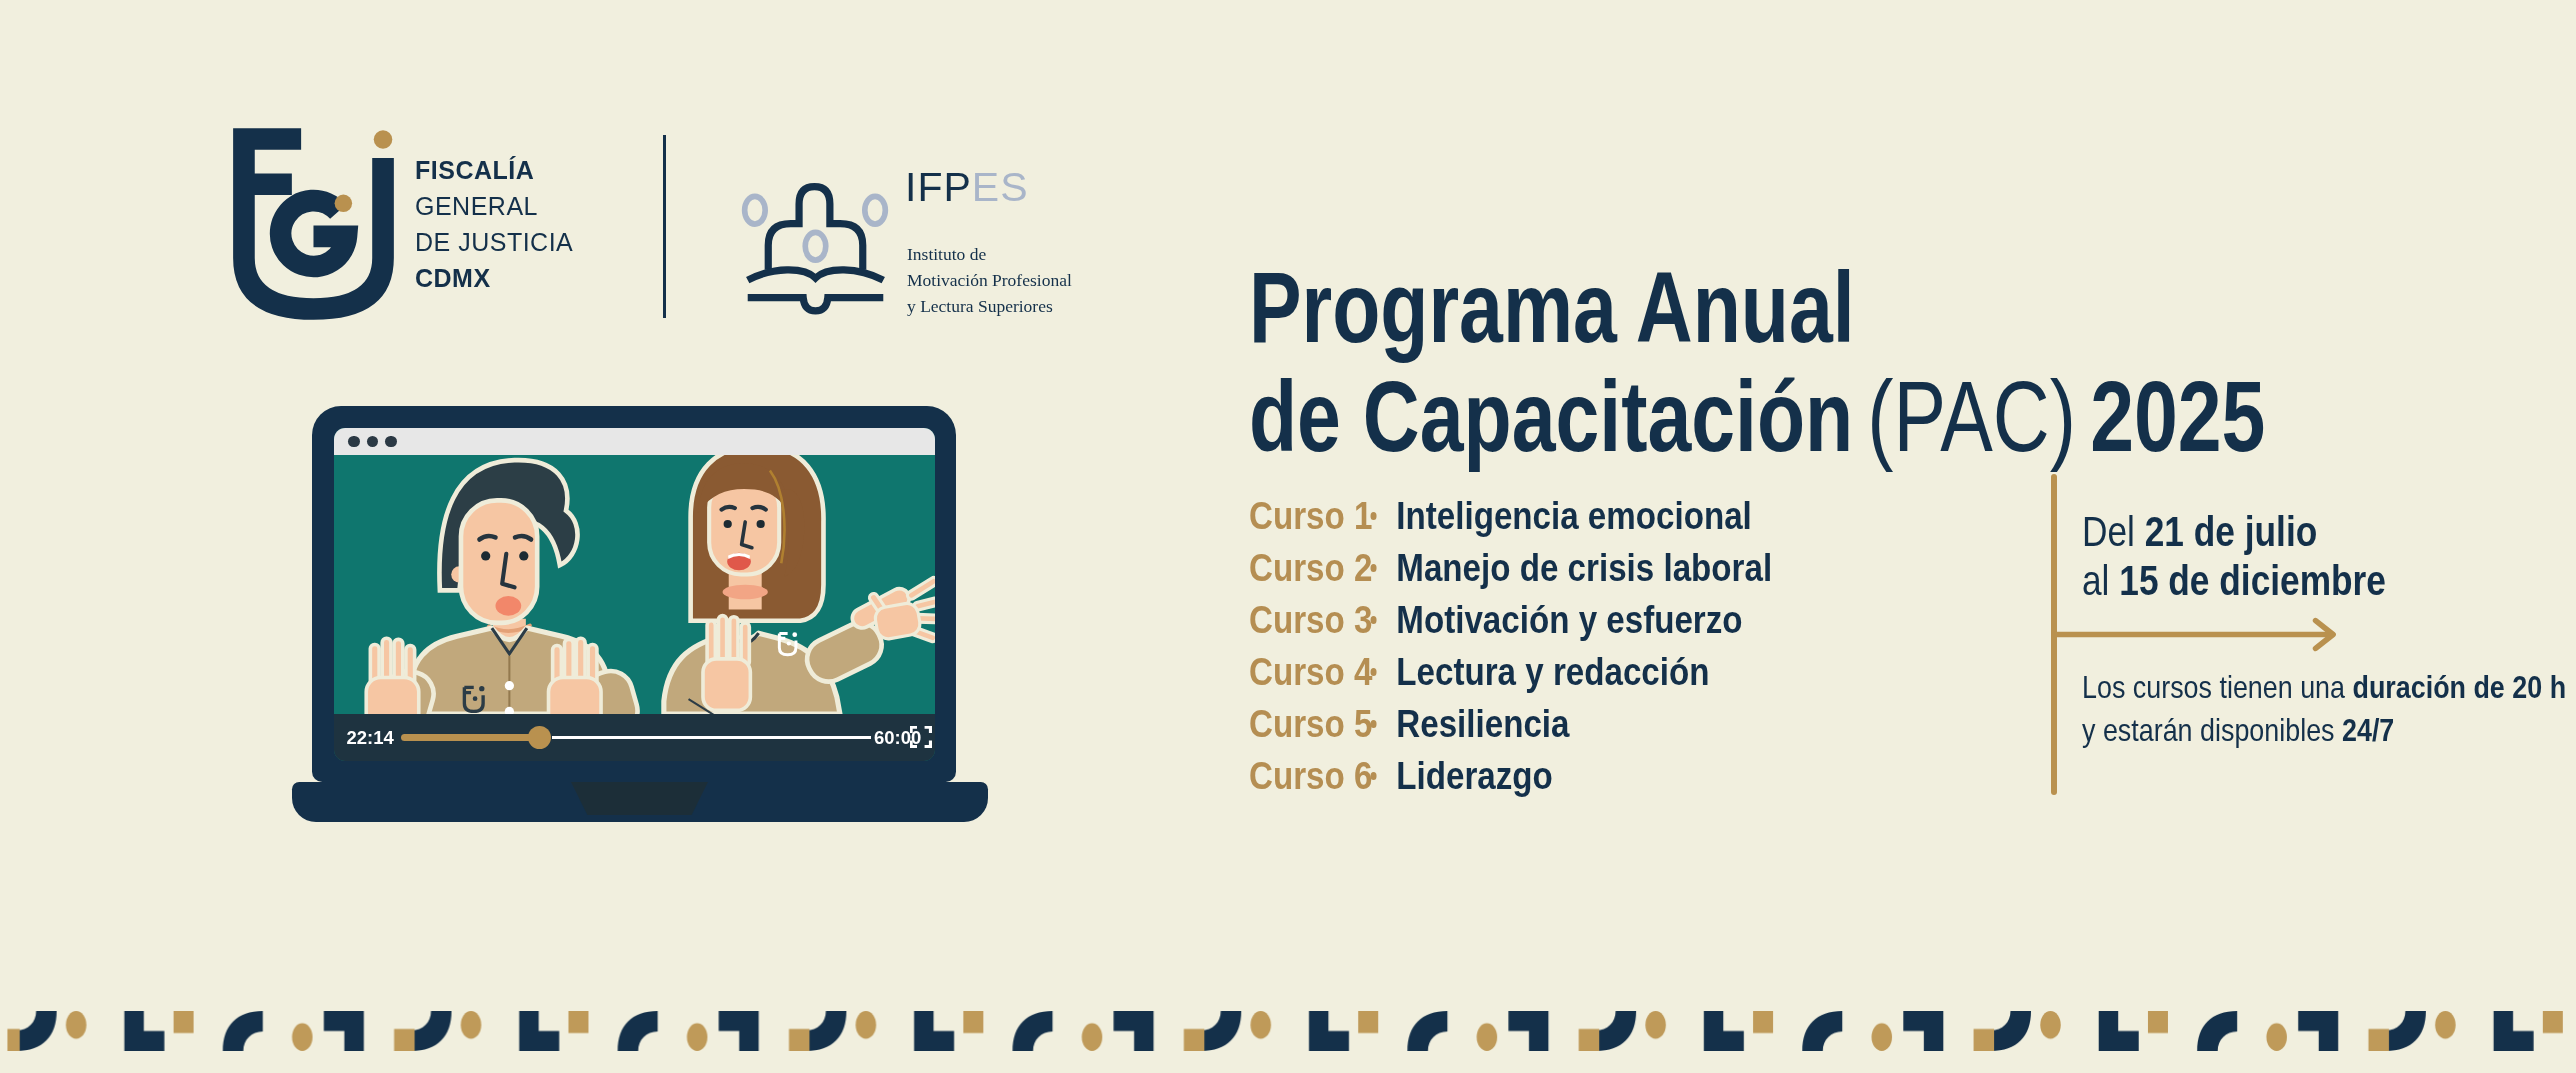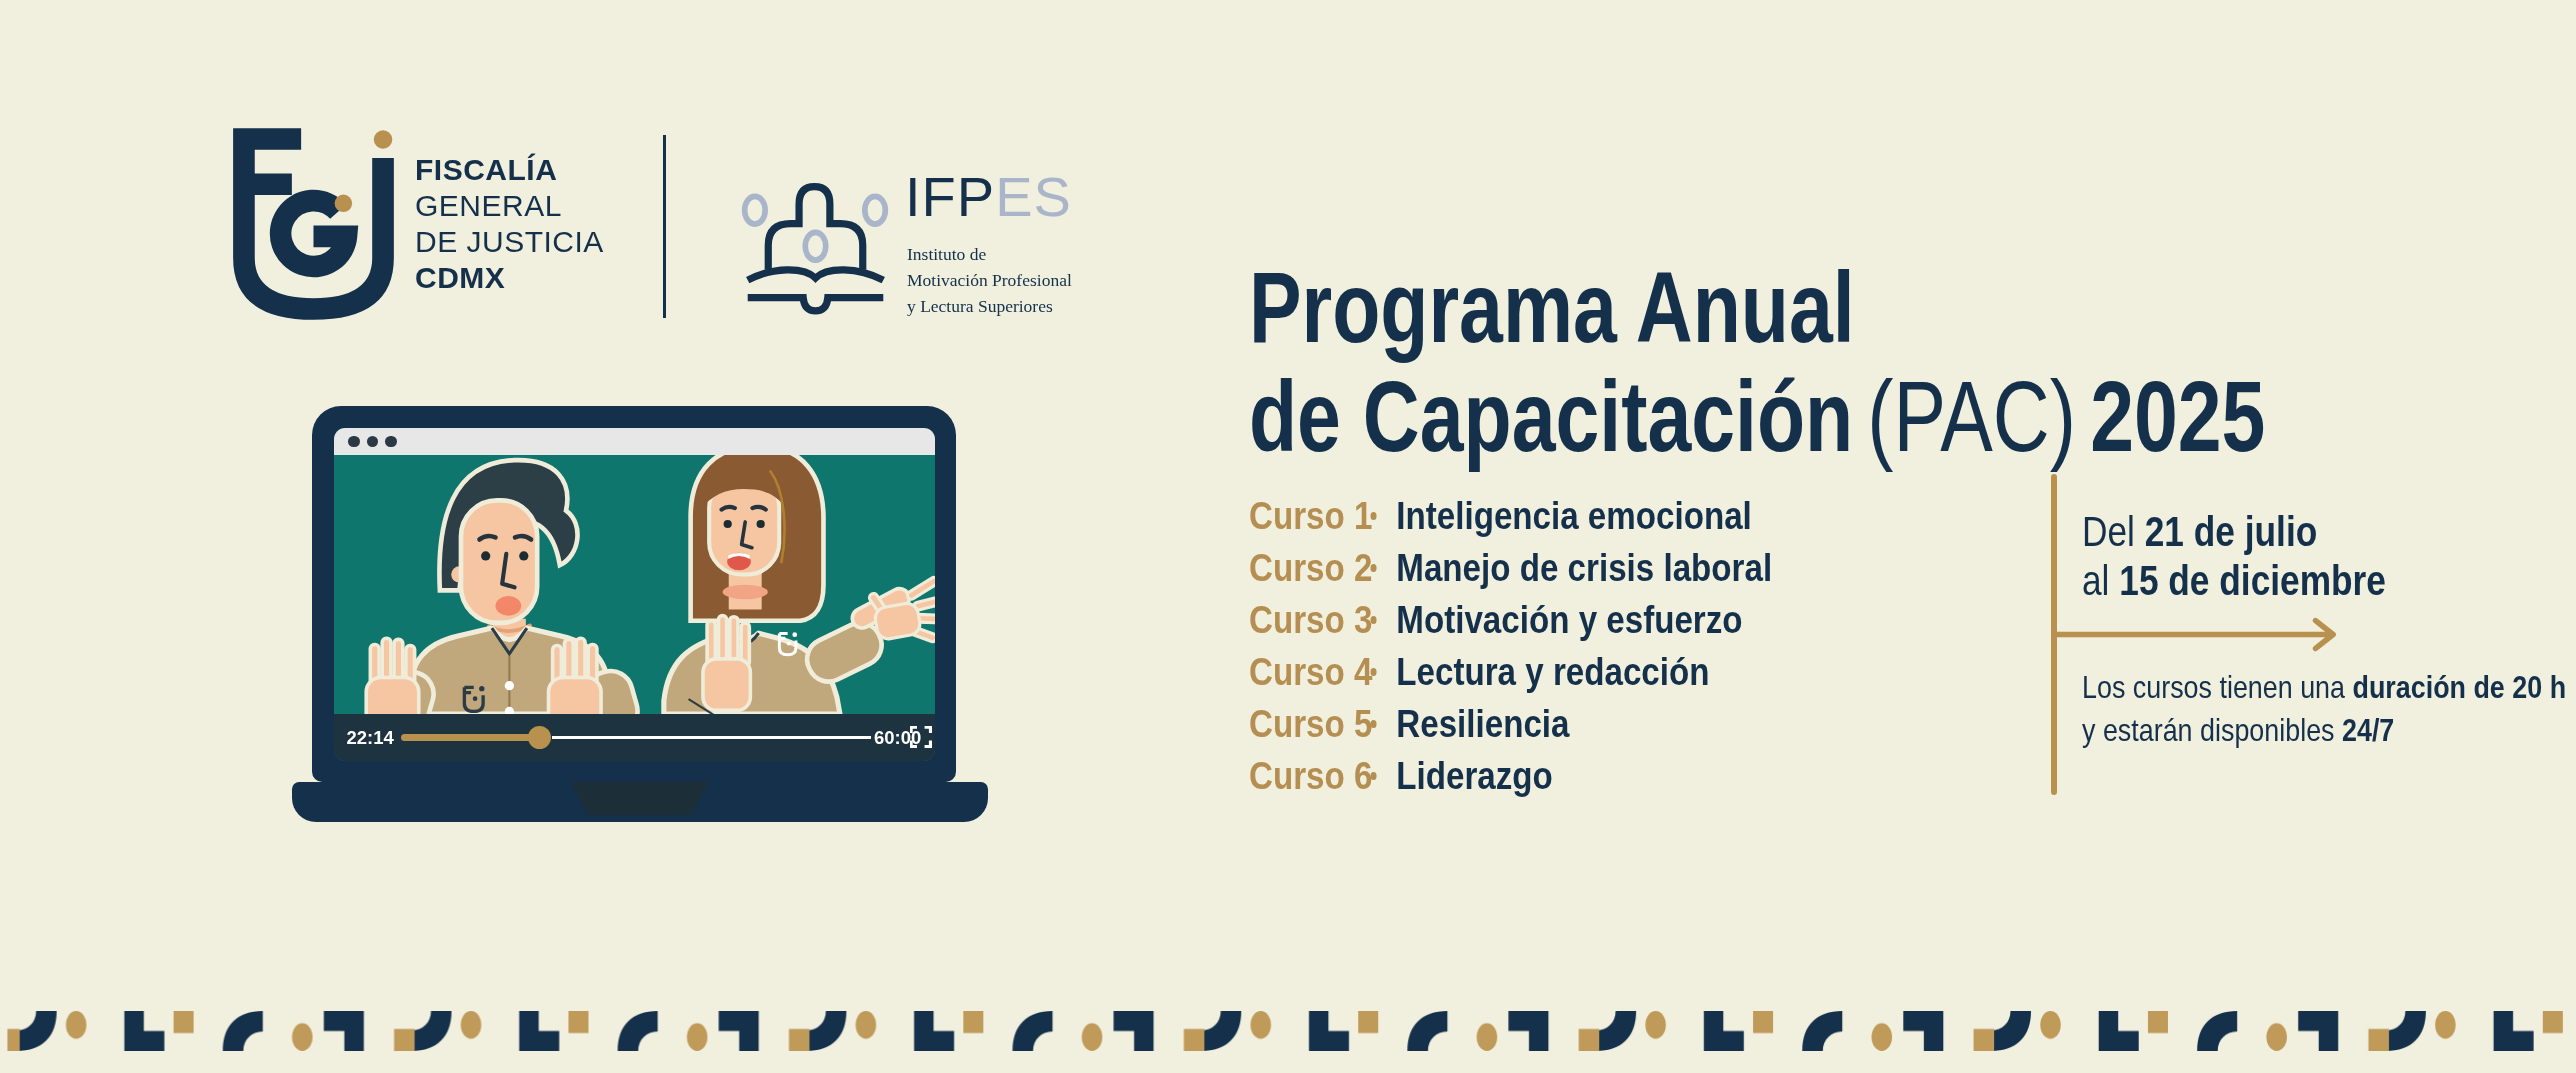--- a/index.html
+++ b/index.html
@@ -1,23 +1,23 @@
 <!DOCTYPE html>
 <html style="font-size:8.2px"><head>
 <meta charset="utf-8">
 <style>
   html,body{margin:0;padding:0;}
   body{width:3220px;height:1074px;background:#f1efde;overflow:hidden;
        font-family:"Liberation Sans",sans-serif;color:#14304a;position:relative;}
   .abs{position:absolute;}
   
-  .fgj-word{left:415px;top:152px;font-size:30px;line-height:36px;letter-spacing:0.5px;color:#14304a;}
+  .fgj-word{left:415px;top:152px;font-size:25px;line-height:36px;letter-spacing:0.5px;color:#14304a;}
   .fgj-word .b{font-weight:700;}
   .divider{left:663px;top:135px;width:2.6px;height:183px;background:#14304a;}
-  .ifpes-word{left:905px;top:164px;font-size:56px;letter-spacing:1px;font-weight:500;}
+  .ifpes-word{left:905px;top:164px;font-size:41px;letter-spacing:1px;font-weight:500;}
   .ifpes-word .dark{color:#14304a;}
   .ifpes-word .light{color:#a9b5c9;}
   .ifpes-sub{left:907px;top:241px;font-size:17.5px;line-height:26px;color:#14304a;font-family:Liberation Serif, serif;}
   
   .title{left:1249px;top:253px;font-size:101px;line-height:109px;font-weight:700;color:#14304a;
          transform:scaleX(.78);transform-origin:left top;white-space:nowrap;}
   .title .pac{font-weight:400;margin-left:.18em;}
   .title .year{margin-left:.18em;}
   
   .courses{left:1249px;top:490px;}

